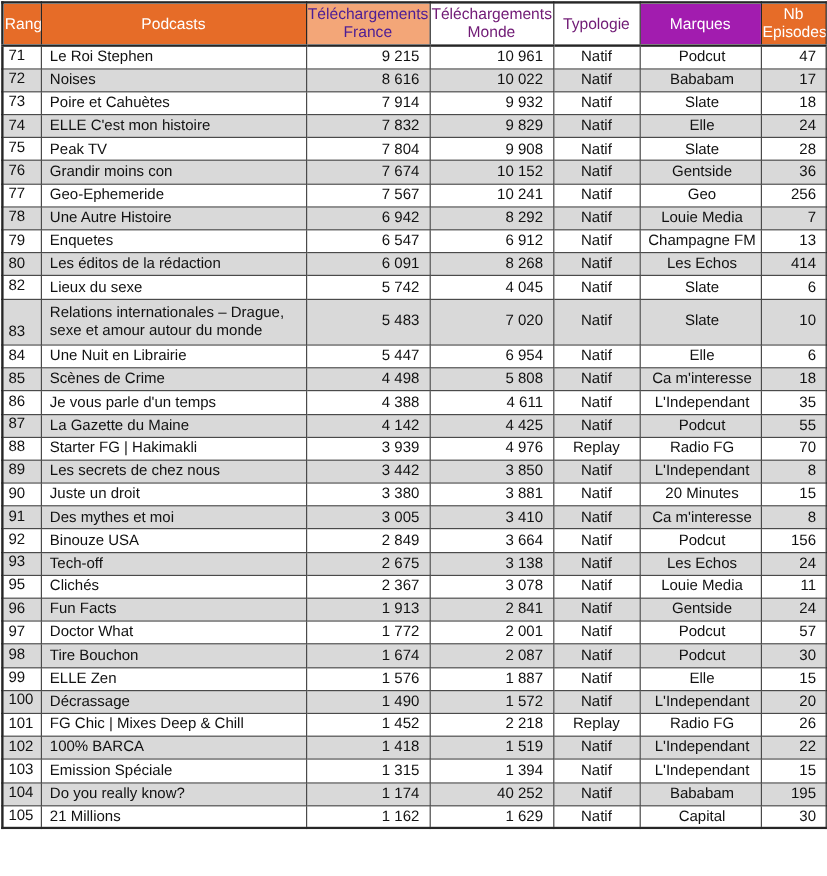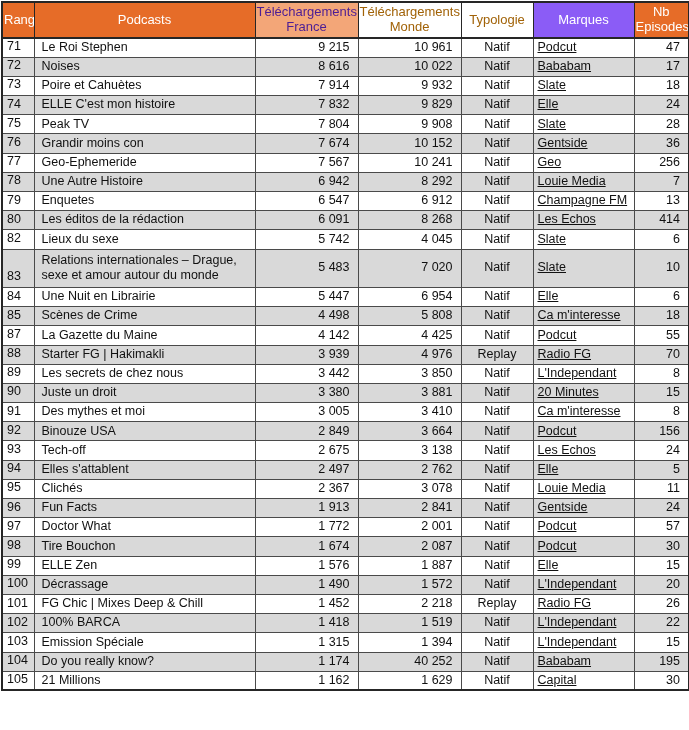--- a/index.html
+++ b/index.html
@@ -34,22 +34,22 @@
     font-size: 13px;
     font-weight: normal;
     text-align: center;
     vertical-align: middle;
     line-height: 1.15;
     padding: 0 1px;
     overflow: hidden;
   }
   th.h-orange { background: #E66C28; color: #ffffff; }
   th.h-light  { background: #F3A678; color: #4c1d95; }
-  th.h-white  { background: #ffffff; color: #a16207; }
-  th.h-blue   { background: #8b5cf6; color: #ffffff; }
+  th.h-white  { background: #ffffff; color: #701a75; }
+  th.h-blue   { background: #a21caf; color: #ffffff; }
 
   tbody tr { height: 19.2px; background: #ffffff; }
   tbody tr:nth-child(even) { background: #D9D9D9; }
   tbody tr.tall { height: 38.4px; }
 
   tbody td {
     border: 1px solid #4a4a4a;
     font-size: 12.5px;
     color: #111111;
     vertical-align: middle;
@@ -66,21 +66,21 @@
   td.c-podcast {
     text-align: left;
     padding-left: 7px;
     white-space: normal;
   }
   td.c-num {
     text-align: right;
     padding-right: 8px;
   }
   td.c-typ { text-align: center; }
-  td.c-marque { text-align: left; padding-left: 4px; padding-right: 1px; text-decoration: underline; }
+  td.c-marque { text-align: center; padding-left: 4px; padding-right: 1px; }
 </style>
 </head>
 <body>
 
 <div class="table-wrap">
   <table>
     <colgroup>
       <col class="c1">
         <col class="c2">
         <col class="c3">
@@ -235,20 +235,29 @@
   <tr>
     <td class="c-rank">85</td>
     <td class="c-podcast">Scènes de Crime</td>
     <td class="c-num">4 498</td>
     <td class="c-num">5 808</td>
     <td class="c-typ">Natif</td>
     <td class="c-marque">Ca m'interesse</td>
     <td class="c-num">18</td>
   </tr>
 
+  <tr>
+    <td class="c-rank">86</td>
+    <td class="c-podcast">Je vous parle d'un temps</td>
+    <td class="c-num">4 388</td>
+    <td class="c-num">4 611</td>
+    <td class="c-typ">Natif</td>
+    <td class="c-marque">L'Independant</td>
+    <td class="c-num">35</td>
+  </tr>
 
   <tr>
     <td class="c-rank">87</td>
     <td class="c-podcast">La Gazette du Maine</td>
     <td class="c-num">4 142</td>
     <td class="c-num">4 425</td>
     <td class="c-typ">Natif</td>
     <td class="c-marque">Podcut</td>
     <td class="c-num">55</td>
   </tr>
@@ -306,29 +315,20 @@
   <tr>
     <td class="c-rank">93</td>
     <td class="c-podcast">Tech-off</td>
     <td class="c-num">2 675</td>
     <td class="c-num">3 138</td>
     <td class="c-typ">Natif</td>
     <td class="c-marque">Les Echos</td>
     <td class="c-num">24</td>
   </tr>
 
-  <tr>
-    <td class="c-rank">94</td>
-    <td class="c-podcast">Elles s'attablent</td>
-    <td class="c-num">2 497</td>
-    <td class="c-num">2 762</td>
-    <td class="c-typ">Natif</td>
-    <td class="c-marque">Elle</td>
-    <td class="c-num">5</td>
-  </tr>
 
   <tr>
     <td class="c-rank">95</td>
     <td class="c-podcast">Clichés</td>
     <td class="c-num">2 367</td>
     <td class="c-num">3 078</td>
     <td class="c-typ">Natif</td>
     <td class="c-marque">Louie Media</td>
     <td class="c-num">11</td>
   </tr>

